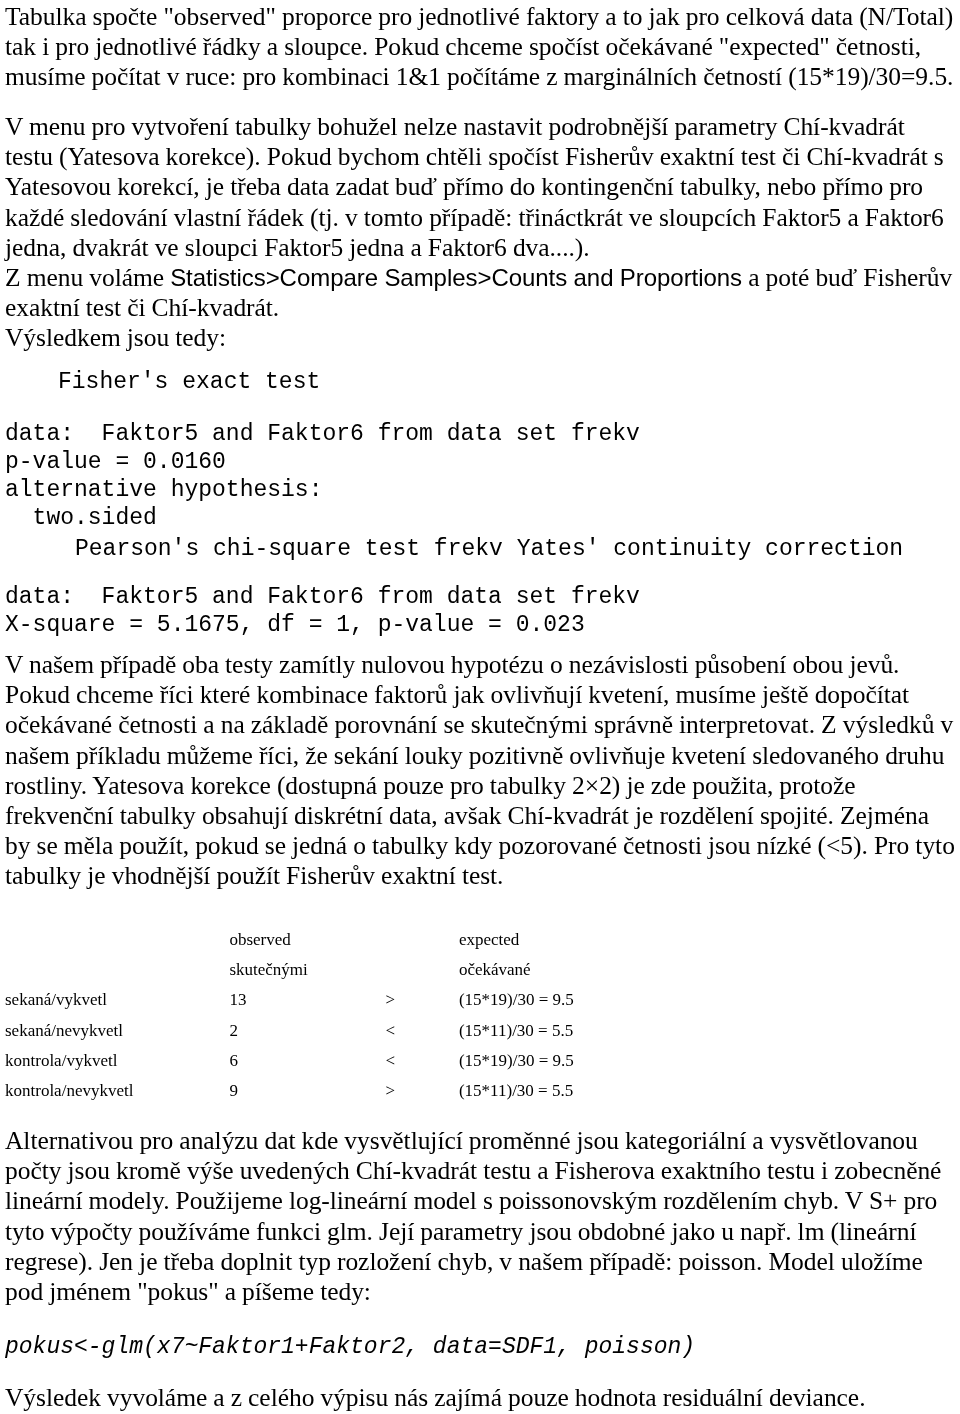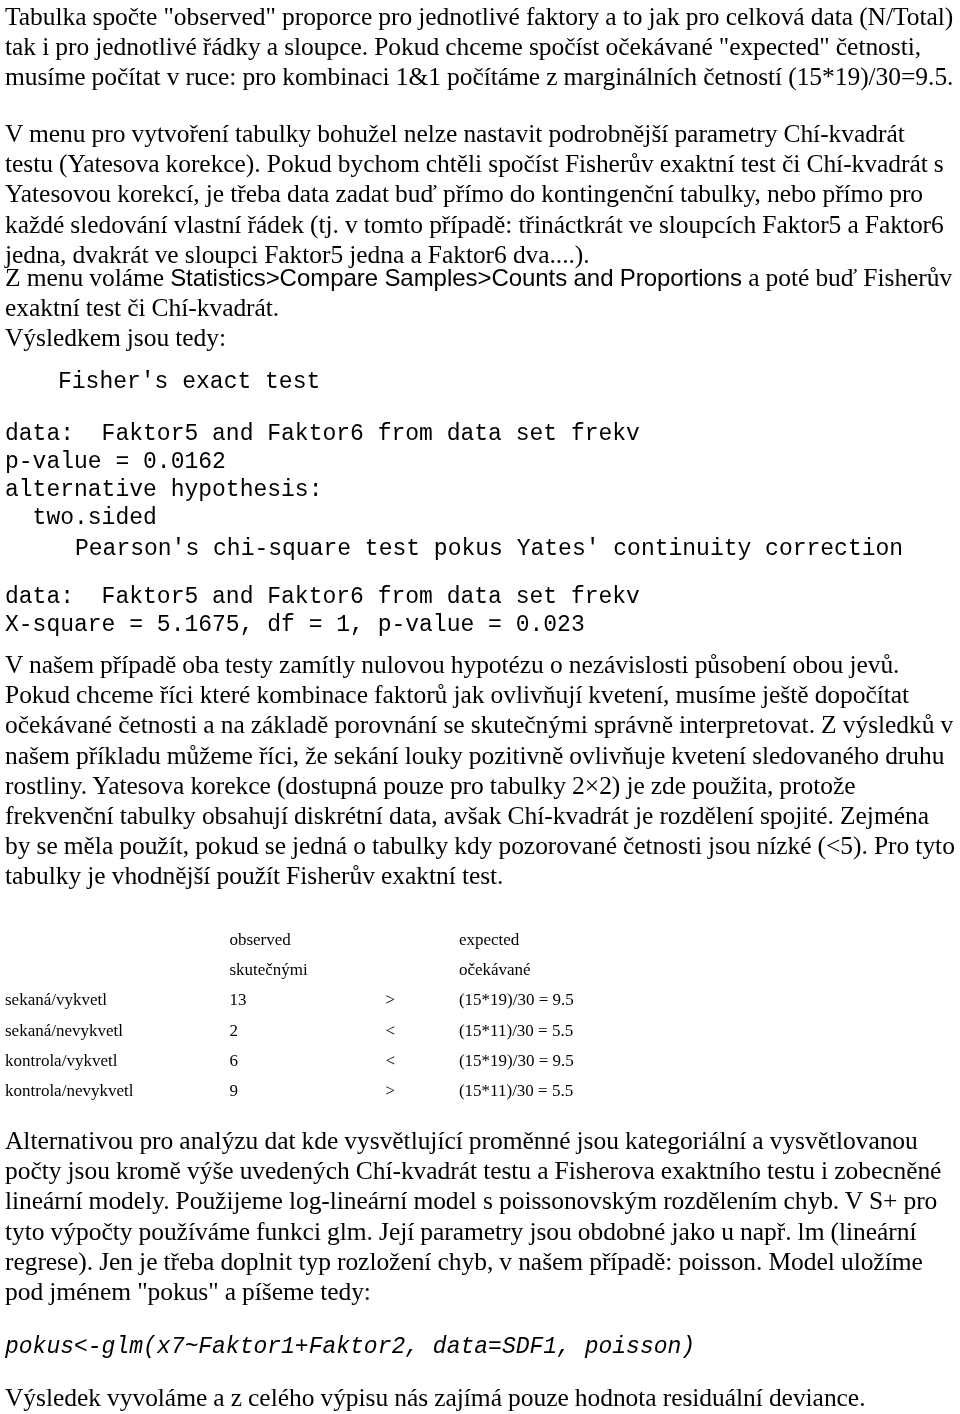--- a/index.html
+++ b/index.html
@@ -82,44 +82,44 @@
 </style>
 </head>
 <body>
 
 <div class="page">
 
   <div class="block" style="top:2px;">
     <p class="para">Tabulka spočte "observed" proporce pro jednotlivé faktory a to jak pro celková data (N/Total) tak i pro jednotlivé řádky a sloupce. Pokud chceme spočíst očekávané "expected" četnosti, musíme počítat v ruce: pro kombinaci 1&amp;1 počítáme z marginálních četností (15*19)/30=9.5.</p>
   </div>
 
-  <div class="block" style="top:119px;">
+  <div class="block" style="top:112px;">
     <p class="para">V menu pro vytvoření tabulky bohužel nelze nastavit podrobnější parametry Chí-kvadrát testu (Yatesova korekce). Pokud bychom chtěli spočíst Fisherův exaktní test či Chí-kvadrát s Yatesovou korekcí, je třeba data zadat buď přímo do kontingenční tabulky, nebo přímo pro každé sledování vlastní řádek (tj. v tomto případě: třináctkrát ve sloupcích  Faktor5 a Faktor6 jedna, dvakrát ve sloupci Faktor5 jedna a Faktor6 dva....).</p>
   </div>
 
   <div class="block" style="top:263px;">
     <p class="para"><span>Z menu voláme </span><span class="sans-inline">Statistics&gt;Compare Samples&gt;Counts and Proportions</span><span> a poté buď Fisherův exaktní test či Chí-kvadrát.</span></p>
   </div>
 
   <div class="block" style="top:323px;">
     <p class="para">Výsledkem jsou tedy:</p>
   </div>
 
   <div class="block" style="top:368px;">
     <pre class="mono" style="margin-left:53px;">Fisher's exact test</pre>
   </div>
   <div class="block" style="top:420px;">
     <pre class="mono">data:  Faktor5 and Faktor6 from data set frekv</pre>
-    <pre class="mono">p-value = 0.0162</pre>
+    <pre class="mono">p-value = 0.0160</pre>
     <pre class="mono">alternative hypothesis:</pre>
     <pre class="mono">  two.sided</pre>
   </div>
 
   <div class="block" style="top:535px;">
-    <pre class="mono" style="margin-left:70px;">Pearson's chi-square test pokus Yates' continuity correction</pre>
+    <pre class="mono" style="margin-left:70px;">Pearson's chi-square test frekv Yates' continuity correction</pre>
   </div>
   <div class="block" style="top:583px;">
     <pre class="mono">data:  Faktor5 and Faktor6 from data set frekv</pre>
     <pre class="mono">X-square = 5.1675, df = 1, p-value = 0.023</pre>
   </div>
 
   <div class="block" style="top:650px;">
     <p class="para">V našem případě oba testy zamítly nulovou hypotézu o nezávislosti působení obou jevů. Pokud chceme říci které kombinace faktorů jak ovlivňují kvetení, musíme ještě dopočítat očekávané četnosti a na základě porovnání se skutečnými správně interpretovat. Z výsledků v našem příkladu můžeme říci, že sekání louky pozitivně ovlivňuje kvetení sledovaného druhu rostliny. Yatesova korekce (dostupná pouze pro tabulky 2×2) je zde použita, protože frekvenční tabulky obsahují diskrétní data, avšak Chí-kvadrát je rozdělení spojité. Zejména by se měla použít, pokud se jedná o tabulky kdy pozorované četnosti jsou nízké (&lt;5). Pro tyto tabulky je vhodnější použít Fisherův exaktní test.</p>
   </div>
 

